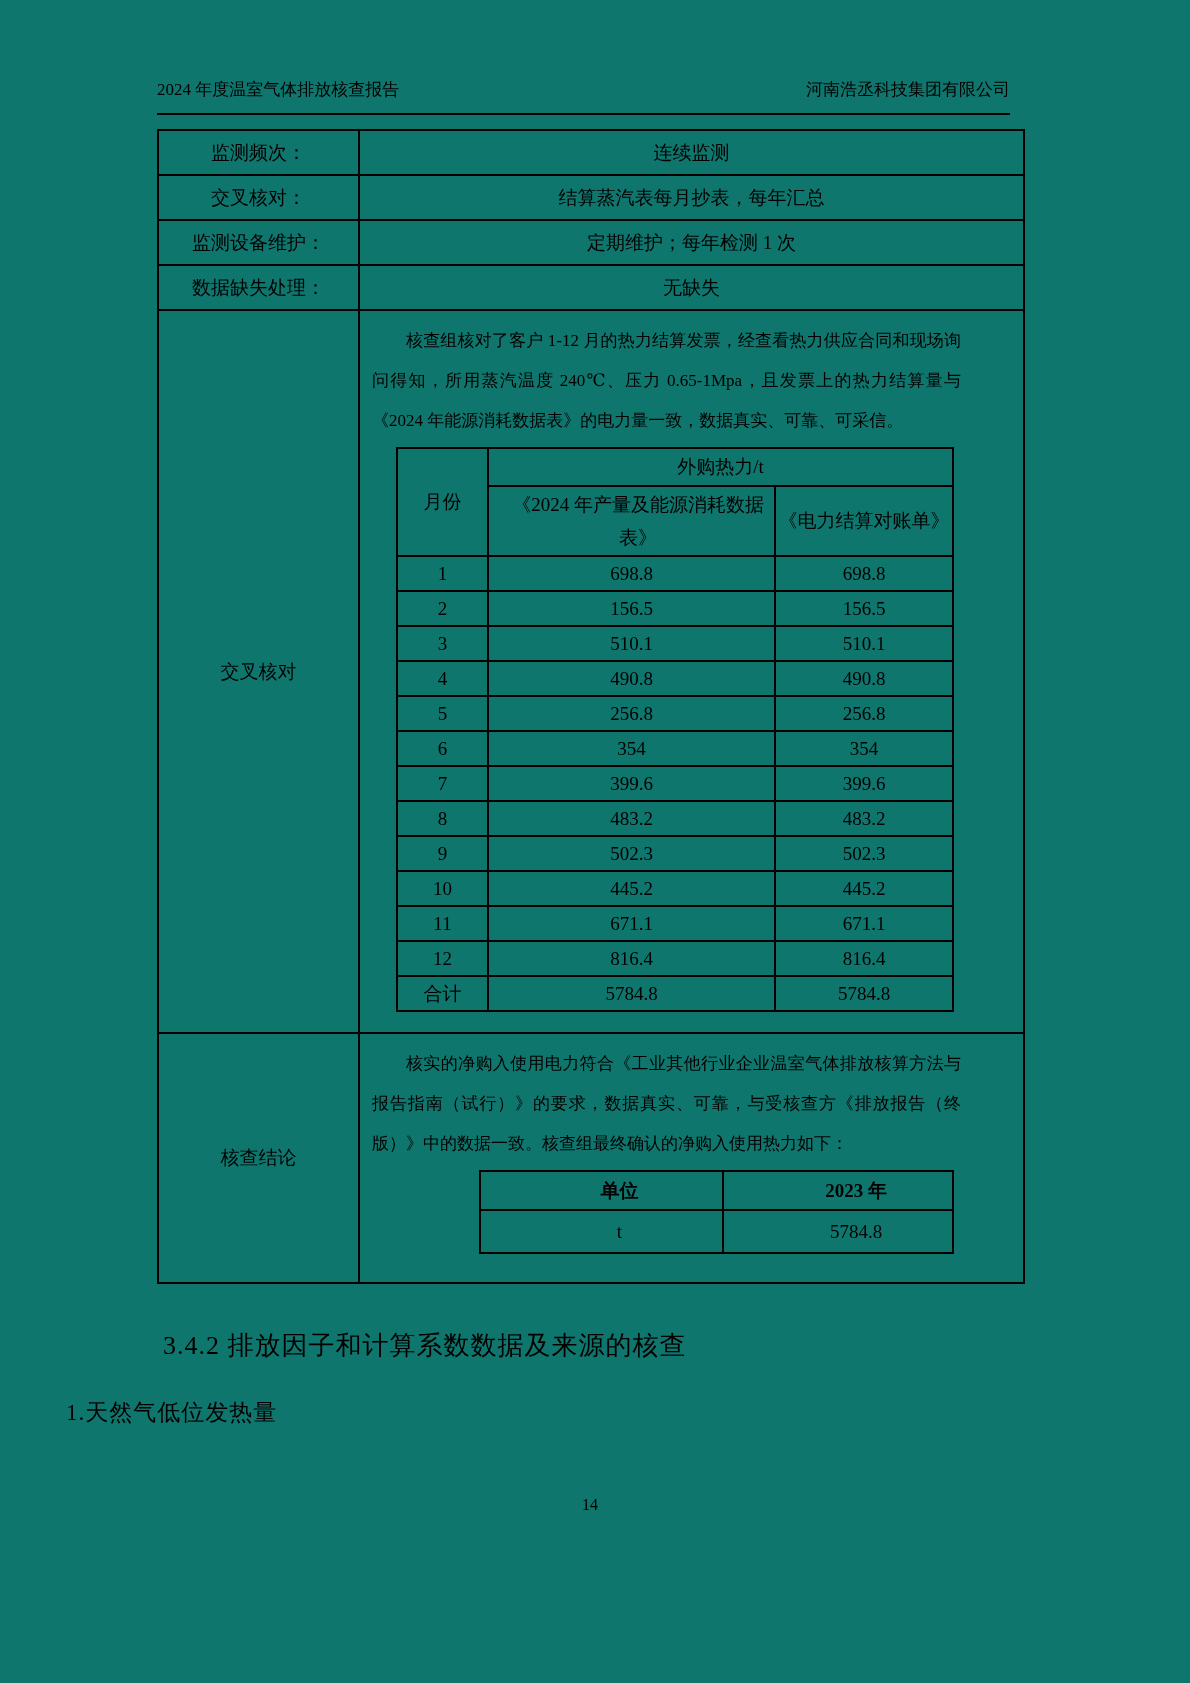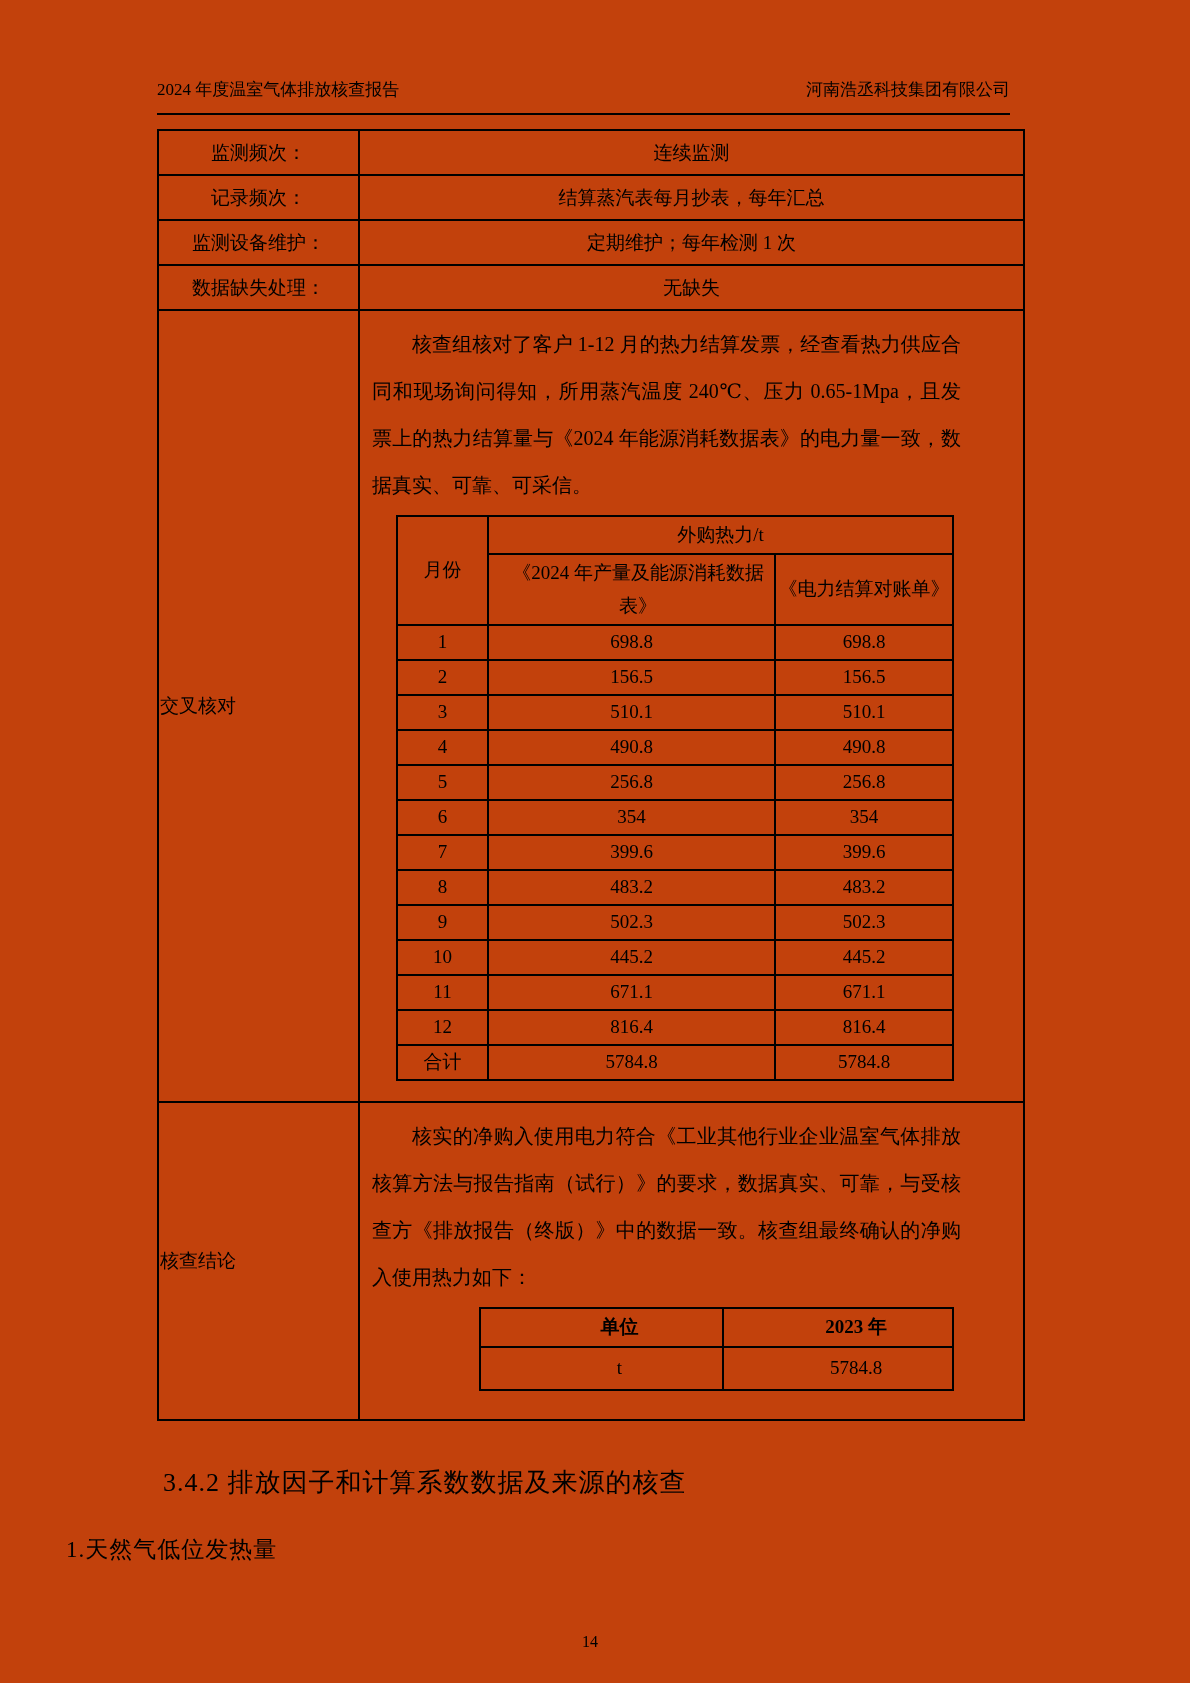--- a/index.html
+++ b/index.html
@@ -4,21 +4,21 @@
 <style>
   html, body {
     margin: 0;
     padding: 0;
     background: #ffffff;
   }
   .page {
     position: relative;
     width: 1190px;
     min-height: 1683px;
-    background: #c2410c;
+    background: #0f766e;
     font-family: "Liberation Serif", "DejaVu Serif", serif;
     color: #000000;
     box-sizing: border-box;
     padding-top: 78px;
   }
   
   .header {
     width: 853px;
     margin-left: 157px;
     display: flex;
@@ -35,30 +35,31 @@
     width: 866px;
     border-collapse: collapse;
     table-layout: fixed;
   }
   table.outer td {
     border: 2px solid #000000;
     font-size: 19px;
     vertical-align: middle;
   }
   td.lbl {
+    text-align: center;
     vertical-align: middle;
   }
   tr.info td { height: 41px; text-align: center; border-radius: 12px; }
   td.content {
     vertical-align: top;
     padding: 0;
   }
   .para {
     margin: 10px 62px 6px 12px;
-    font-size: 20px;
+    font-size: 17px;
     line-height: 2.35;
     text-align: justify;
     text-indent: 2em;
   }
   
   table.inner1 {
     margin-left: 36px;
     margin-bottom: 20px;
     width: 556px;
     border-collapse: collapse;
@@ -133,21 +134,21 @@
     <colgroup>
         <col style="width:201px">
         <col style="width:665px">
       </colgroup>
     <tbody>
       <tr class="info">
         <td class="lbl">监测频次：</td>
         <td>连续监测</td>
       </tr>
       <tr class="info">
-        <td class="lbl">记录频次：</td>
+        <td class="lbl">交叉核对：</td>
         <td>结算蒸汽表每月抄表，每年汇总</td>
       </tr>
       <tr class="info">
         <td class="lbl">监测设备维护：</td>
         <td>定期维护；每年检测 1 次</td>
       </tr>
       <tr class="info">
         <td class="lbl">数据缺失处理：</td>
         <td>无缺失</td>
       </tr>

